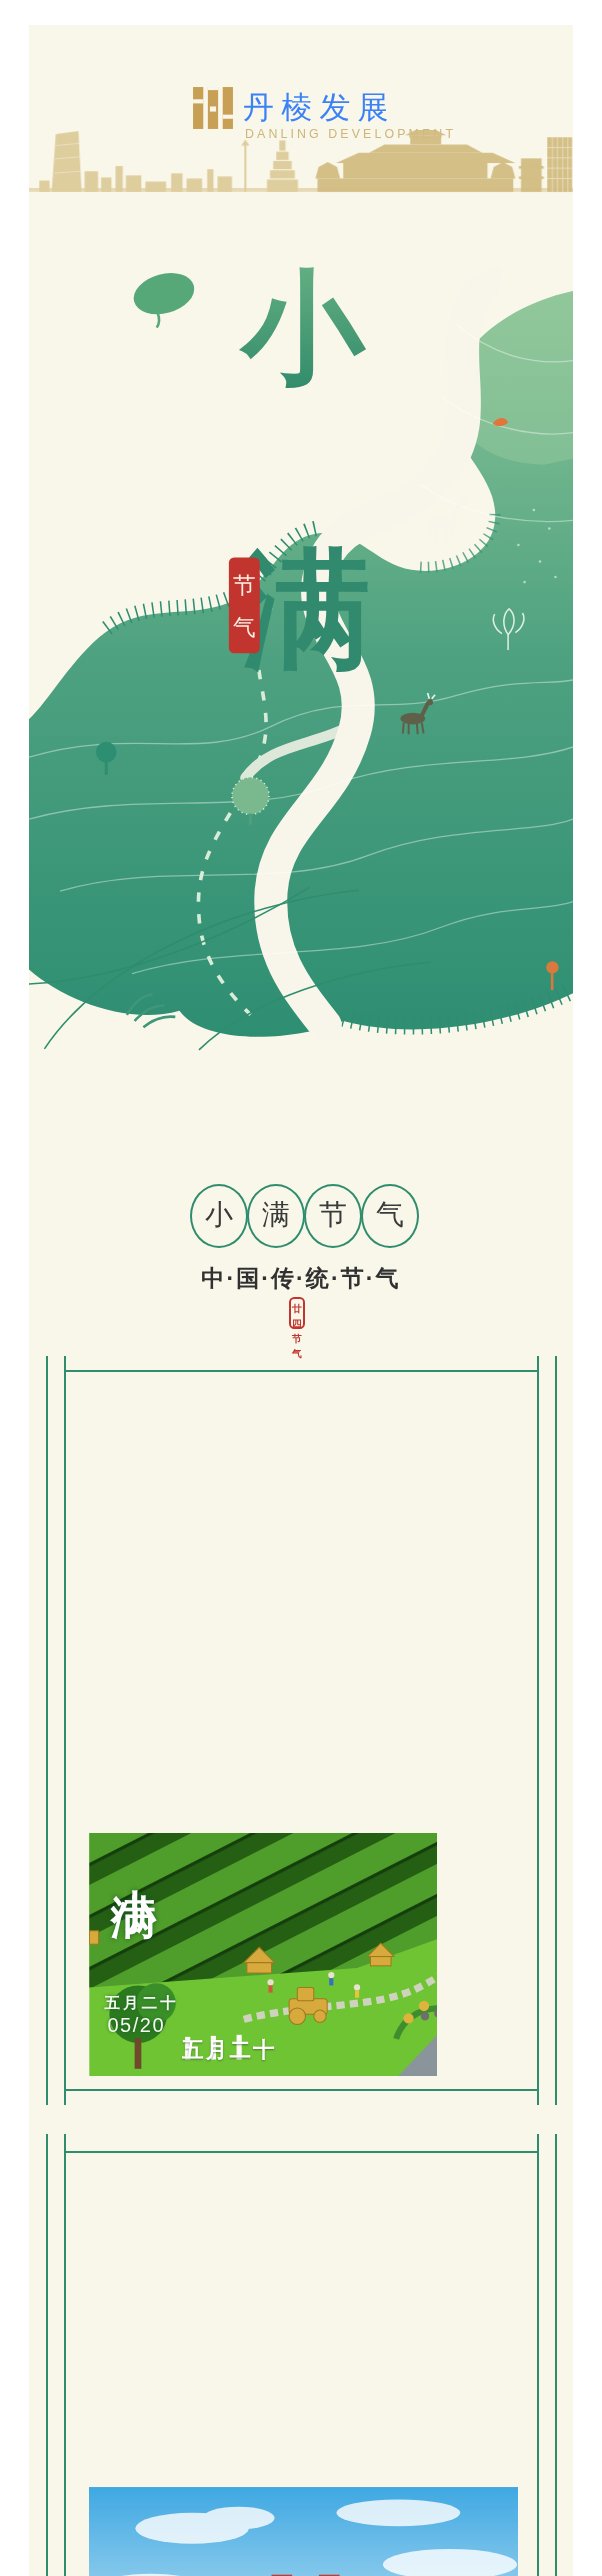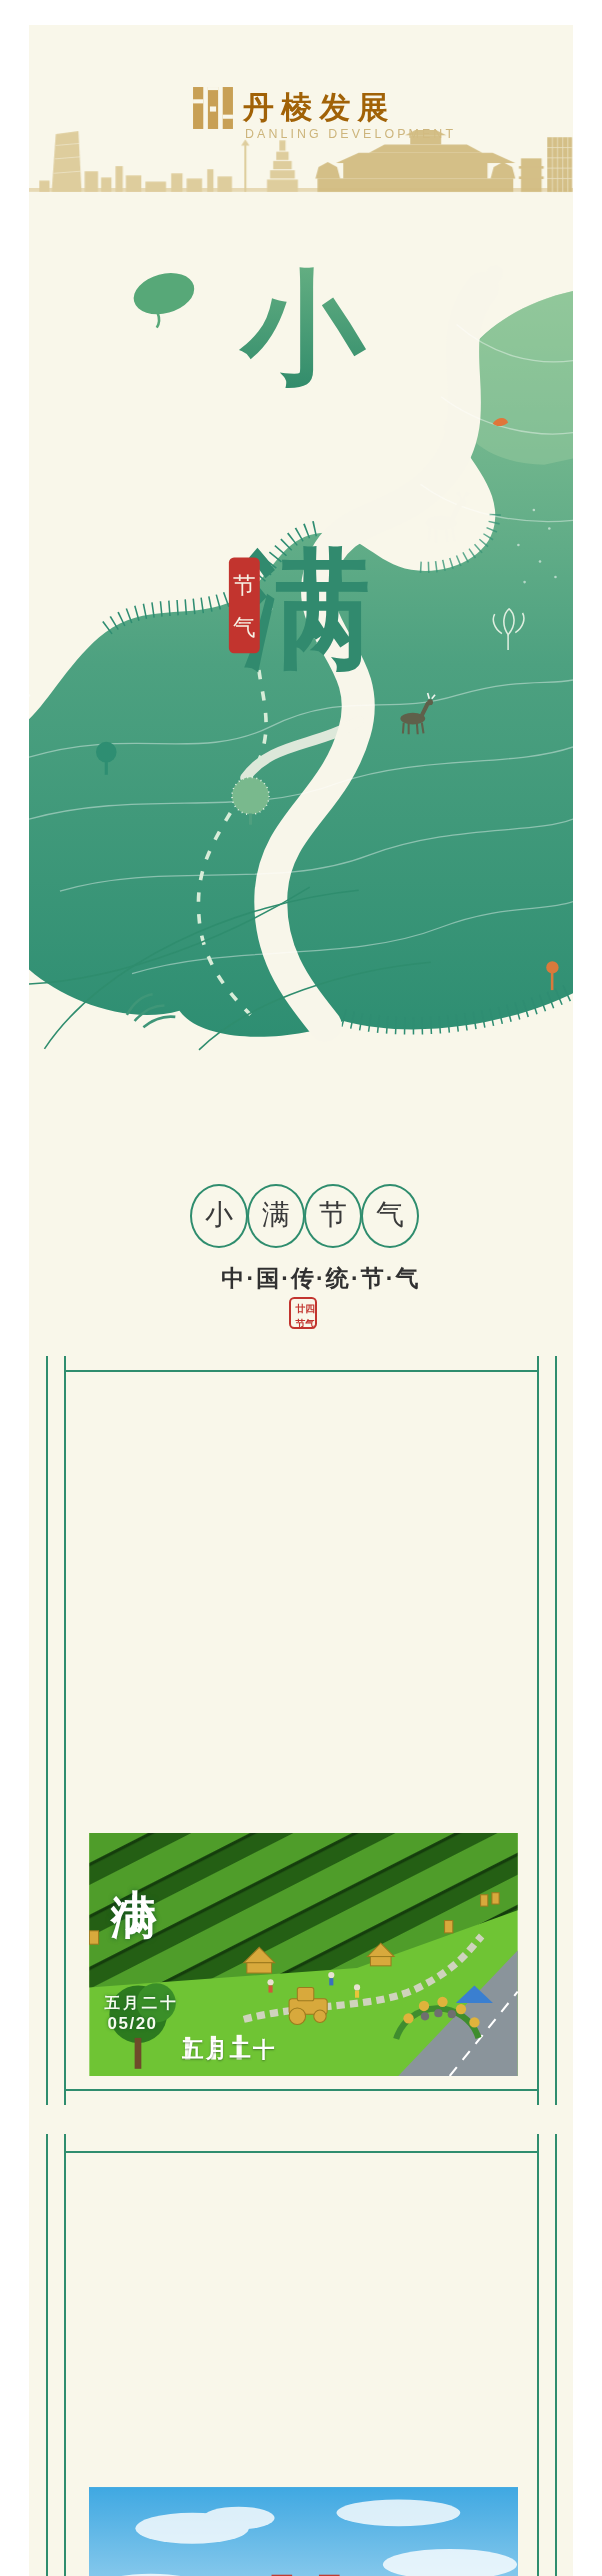--- a/index.html
+++ b/index.html
@@ -1,39 +1,39 @@
 <!DOCTYPE html>
 <html style="font-size:8.2px"><head>
 <meta charset="utf-8">
 <style>
   html,body{margin:0;padding:0;background:#ffffff;}
   .page{position:relative;width:603px;height:3872px;background:#ffffff;overflow:hidden;
         font-family:"Liberation Sans",sans-serif;}
   .abs{position:absolute;}
   .card{left:29px;top:25px;width:544px;height:3223px;background:#f9f7ea;}
   
-  .brand-cn{left:243px;top:87px;font-size:31px;font-weight:700;color:#a16207;letter-spacing:7.2px;}
+  .brand-cn{left:243px;top:87px;font-size:31px;font-weight:400;color:#3b82f6;letter-spacing:7.2px;}
   .brand-en{left:245px;top:127px;font-size:12.4px;font-weight:400;color:#cdb57c;letter-spacing:3.1px;}
   
   .circle{width:54px;height:60px;border:2.6px solid #2f8d6e;border-radius:50%;
           text-align:center;line-height:58px;font-size:28px;color:#3a3a3a;font-weight:400;background:transparent;}
-  .subtitle{left:29px;top:1263px;width:544px;text-align:center;font-size:23px;font-weight:700;color:#303030;letter-spacing:2.1px;padding-left:20px;}
-  .seal2{left:289px;top:1297px;width:28px;height:32px;border:2.1px solid #c2342e;border-radius:5.2px;
-         color:#c2342e;font-size:9.8px;font-weight:700;text-align:right;line-height:1.55;padding-top:1.5px;box-sizing:border-box;}
+  .subtitle{left:29px;top:1263px;width:544px;text-align:center;font-size:23px;font-weight:700;color:#303030;letter-spacing:2.1px;}
+  .seal2{left:289px;top:1297px;width:16px;height:32px;border:2.1px solid #c2342e;border-radius:5.2px;
+         color:#c2342e;font-size:9.8px;font-weight:700;text-align:center;line-height:1.55;padding-top:1.5px;box-sizing:border-box;}
   
   .rod{width:1.5px;background:#2f8d6e;}
   .hline{height:1.5px;background:#2f8d6e;}
   .para{width:429px;font-size:24px;line-height:44px;color:#3e3e3e;font-weight:600;
         text-align:justify;text-indent:2em;letter-spacing:0.5px;}
   
   .photo{overflow:hidden;}
   .photo1-title{left:14.4px;top:19.6px;writing-mode:vertical-rl;font-size:45px;font-weight:700;color:#ffffff;
                 text-shadow:0 0 5.2px rgba(20,90,40,.8);letter-spacing:5.2px;}
   .photo1-datecn{left:15.5px;top:160px;font-size:15.5px;font-weight:700;color:#f6fbef;text-shadow:0 0 3.1px rgba(20,90,40,.8);letter-spacing:3.1px;}
-  .photo1-date{left:18.5px;top:181px;font-size:17px;font-weight:700;color:#f6fbef;text-shadow:0 0 3.1px rgba(20,90,40,.8);letter-spacing:1.5px;}
+  .photo1-date{left:18.5px;top:181px;font-size:20px;font-weight:400;color:#f6fbef;text-shadow:0 0 3.1px rgba(20,90,40,.8);letter-spacing:1.5px;}
   .photo1-sign{left:93px;top:202px;font-size:21.6px;font-weight:700;color:#ffffff;text-shadow:0 1px 2.1px rgba(40,80,30,.6);letter-spacing:2.1px;}
 </style>
 </head>
 <body>
 
 <div class="page">
 
   <div class="abs card"></div>
 
   <svg class="abs" style="left:192px;top:86px" width="42" height="44" viewBox="0 0 82 86">
@@ -222,21 +222,21 @@
   </div>
 
   <div class="abs rod" style="left:46px;top:1356px;height:749px"></div>
   <div class="abs rod" style="left:64px;top:1356px;height:749px"></div>
   <div class="abs rod" style="left:537px;top:1356px;height:749px"></div>
   <div class="abs rod" style="left:555px;top:1356px;height:749px"></div>
   <div class="abs hline" style="left:65px;top:1370px;width:472px"></div>
   <div class="abs hline" style="left:65px;top:2089px;width:472px"></div>
 
 
-  <div class="abs photo" style="left:89px;top:1833px;width:429px;height:243px">
+  <div class="abs photo" style="left:89px;top:1833px;width:348px;height:243px">
     <svg width="429" height="243" viewBox="0 0 832 472">
       <defs>
         <pattern id="paddy" width="90" height="90" patternUnits="userSpaceOnUse" patternTransform="rotate(63)">
           <rect width="90" height="90" fill="#245f14"></rect>
           <rect width="52" height="90" fill="#4f9d2a"></rect>
           <rect x="52" width="6" height="90" fill="#143d0c"></rect>
         </pattern>
       </defs>
       <rect width="832" height="472" fill="#6fc434"></rect>
       <polygon points="0,0 832,0 832,150 520,262 0,300" fill="url(#paddy)"></polygon>

